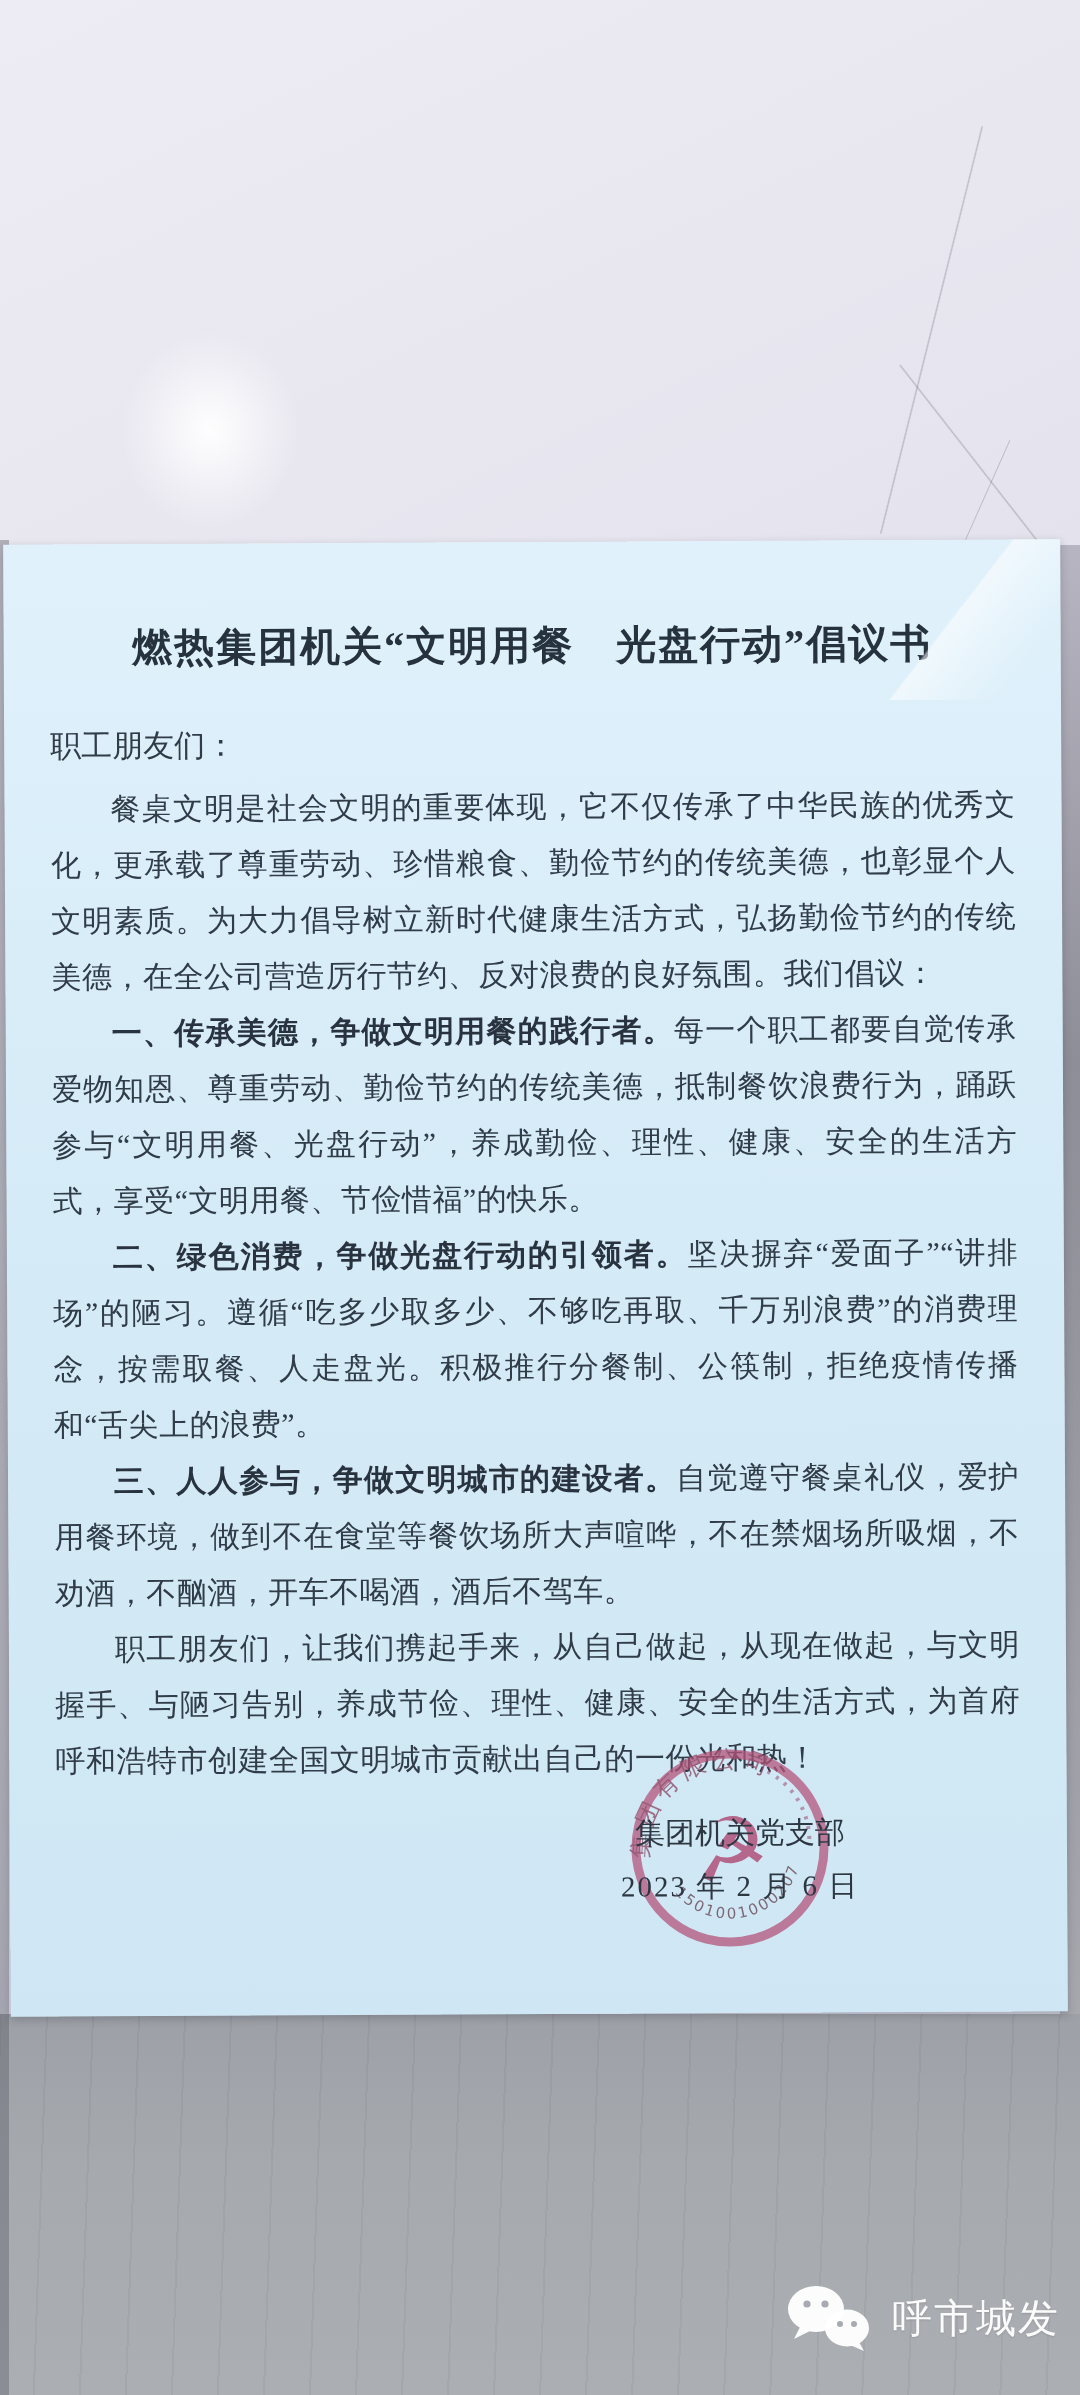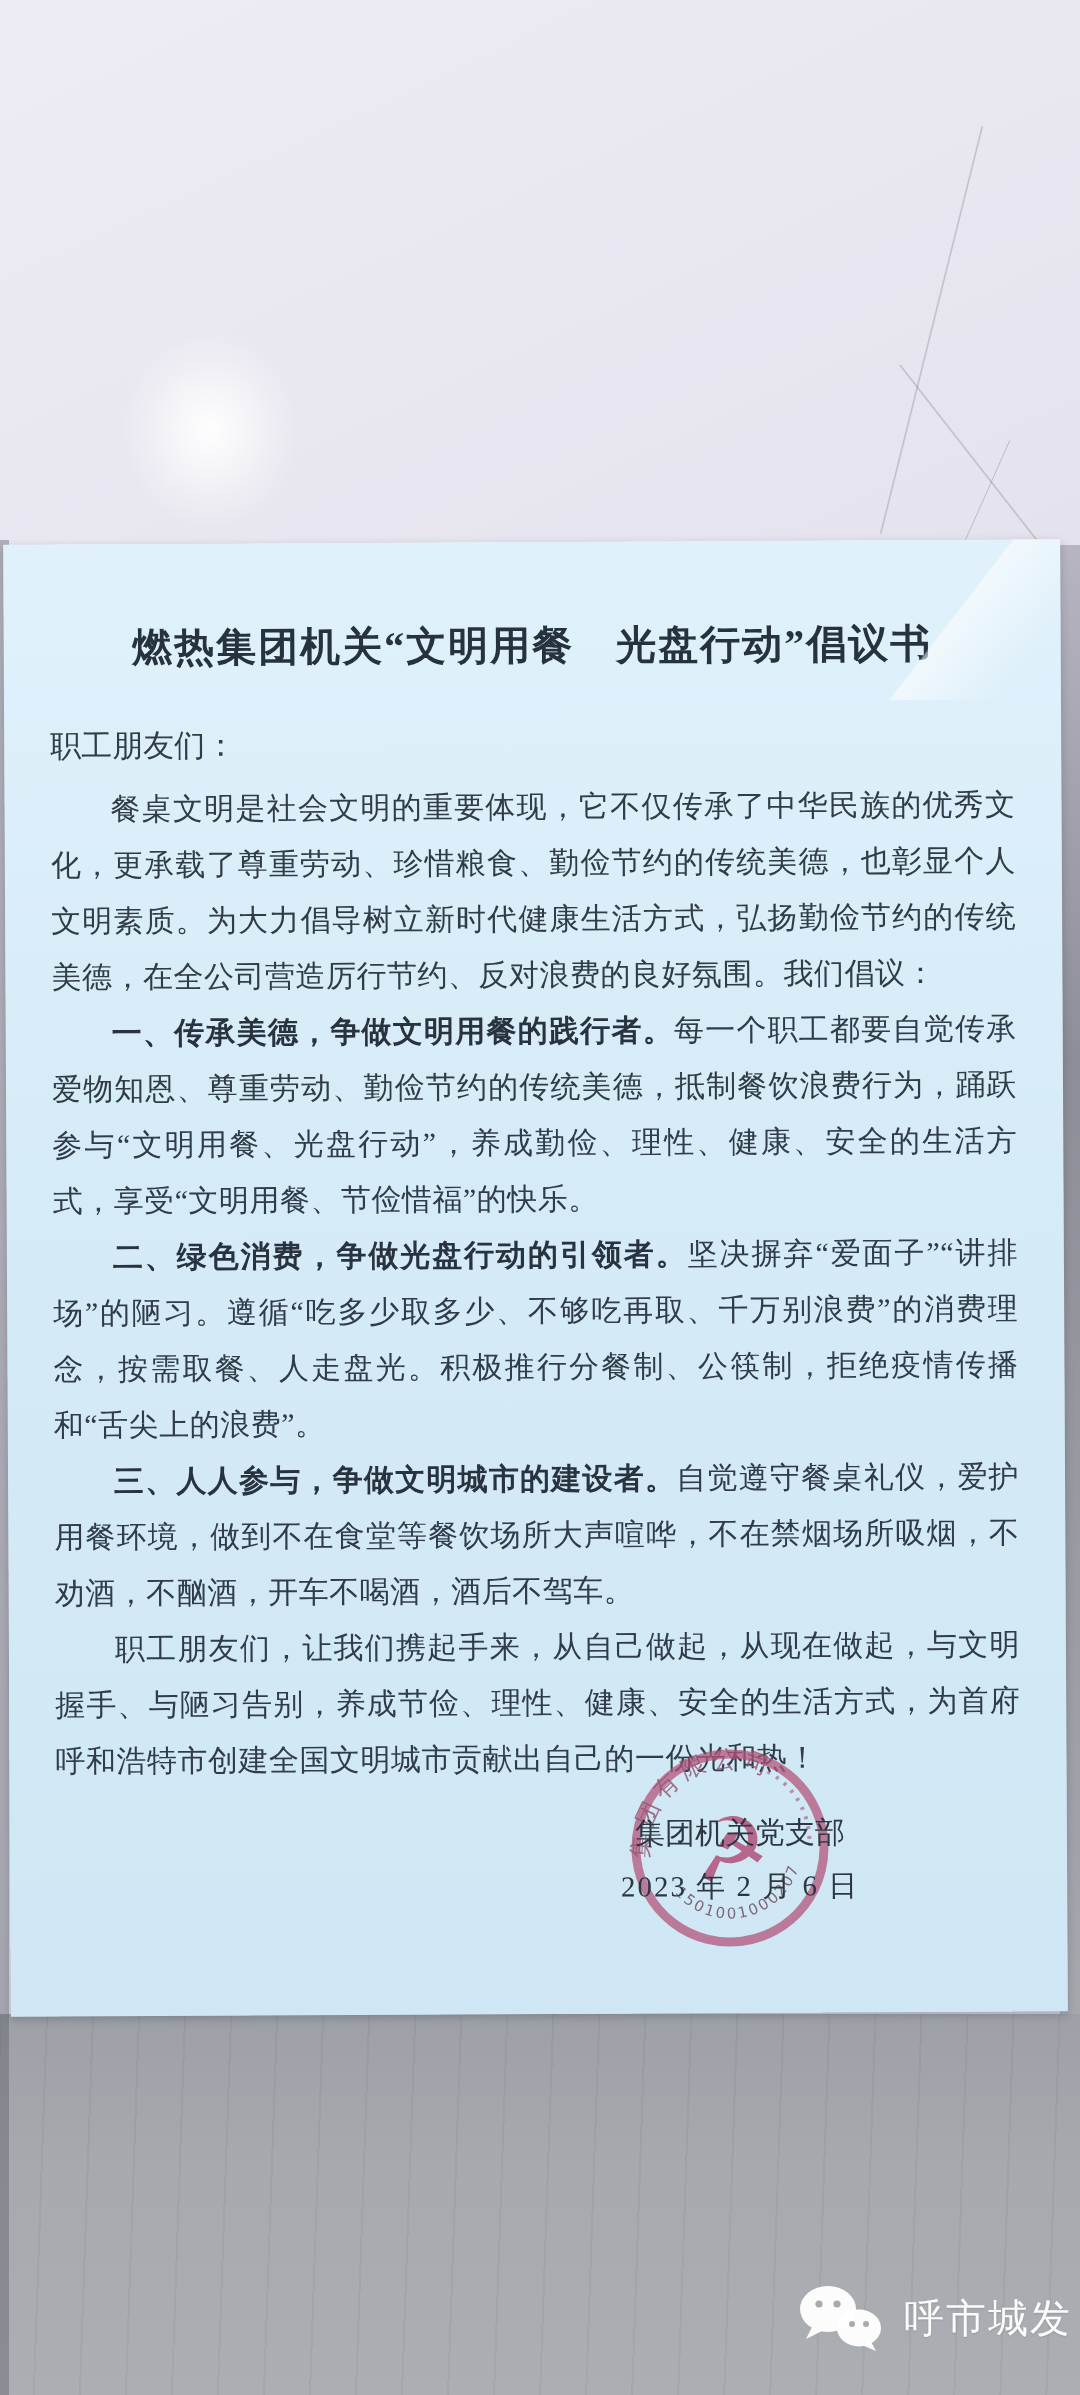--- a/index.html
+++ b/index.html
@@ -39,21 +39,21 @@
   .sig{position:absolute;left:600px;top:1272px;width:260px;text-align:center;
       font-size:30px;color:#2c3742;z-index:3;}
   .date{position:absolute;left:598px;top:1326px;width:264px;text-align:center;
       font-size:29px;letter-spacing:2px;color:#2c3742;z-index:3;}
 
   
   .stamp{position:absolute;left:615px;top:1202px;width:210px;height:210px;
       transform:rotate(-7deg);z-index:2;opacity:.9;}
 
   
-  .watermark{position:absolute;right:8px;bottom:42px;display:flex;align-items:center;gap:16px;z-index:6;
+  .watermark{position:absolute;right:20px;bottom:42px;display:flex;align-items:center;gap:16px;z-index:6;
       font-family:"Liberation Sans","DejaVu Sans",sans-serif;}
   .wm-text{color:rgba(255,255,255,.96);font-size:40px;letter-spacing:2px;text-shadow:0 1px 2px rgba(0,0,0,.12);}
 </style>
 </head>
 <body>
 
 <div class="scene">
 
   <div class="wall-upper"></div>
   <div class="light-spot"></div>

